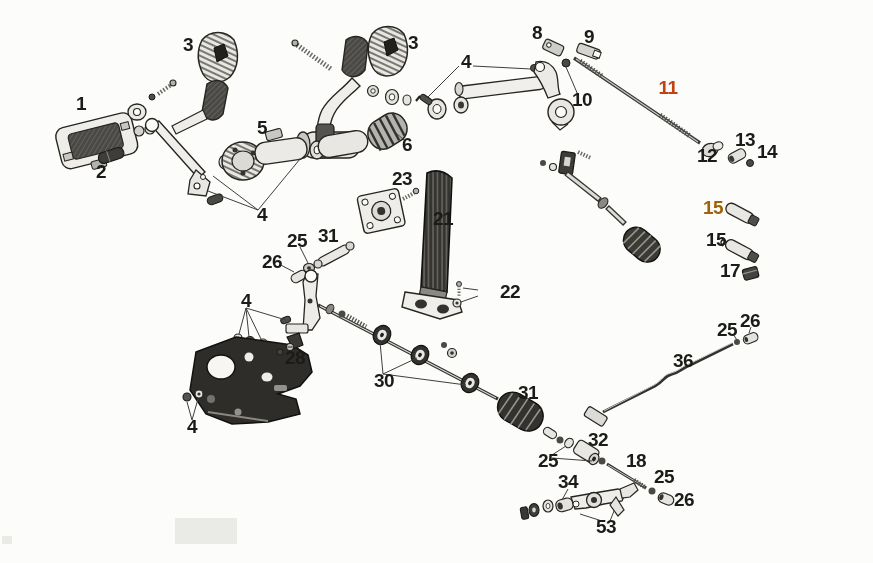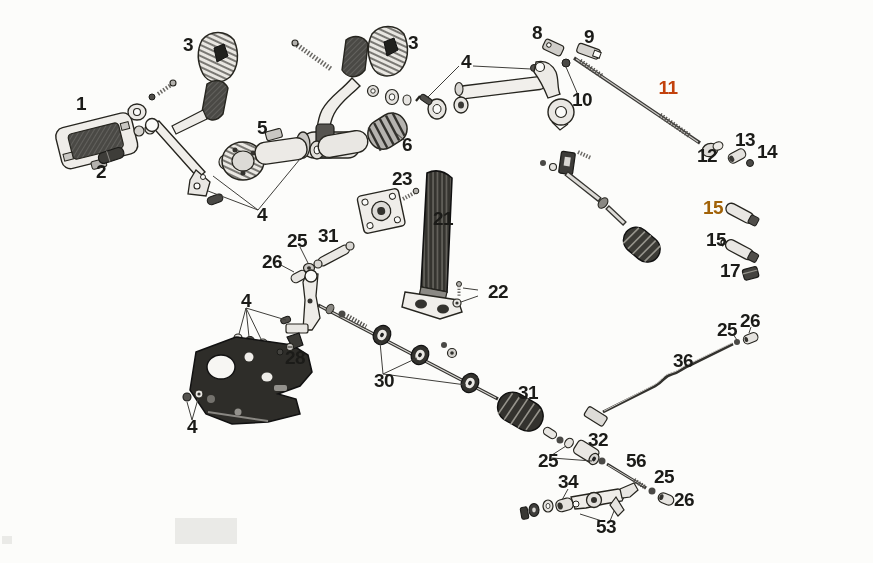--- a/index.html
+++ b/index.html
@@ -433,33 +433,33 @@
       <span class="part-label" style="left: 589px; top: 37px; color: rgb(27, 27, 24);">9</span>
       <span class="part-label" style="left: 582px; top: 100px; color: rgb(27, 27, 24);">10</span>
       <span class="part-label" style="left: 652px; top: 88px; color: #c2410c; margin-left: 16px;">11</span>
       <span class="part-label" style="left: 707px; top: 156px; color: rgb(27, 27, 24);">12</span>
       <span class="part-label" style="left: 745px; top: 140px; color: rgb(27, 27, 24);">13</span>
       <span class="part-label" style="left: 767px; top: 152px; color: rgb(27, 27, 24);">14</span>
       <span class="part-label" style="left: 713px; top: 208px; color: #a16207;">15</span>
       <span class="part-label" style="left: 716px; top: 240px; color: rgb(27, 27, 24);">15</span>
       <span class="part-label" style="left: 730px; top: 271px; color: rgb(27, 27, 24); text-align: center;">17</span>
       <span class="part-label" style="left: 443px; top: 219px; color: rgb(27, 27, 24);">21</span>
-      <span class="part-label" style="left: 498px; top: 292px; color: rgb(27, 27, 24);">22</span>
+      <span class="part-label" style="left: 510px; top: 292px; color: rgb(27, 27, 24);">22</span>
       <span class="part-label" style="left: 402px; top: 179px; color: rgb(27, 27, 24); text-align: center;">23</span>
       <span class="part-label" style="left: 328px; top: 236px; color: rgb(27, 27, 24);">31</span>
       <span class="part-label" style="left: 297px; top: 241px; color: rgb(27, 27, 24);">25</span>
       <span class="part-label" style="left: 272px; top: 262px; color: rgb(27, 27, 24);">26</span>
       <span class="part-label" style="left: 727px; top: 330px; color: rgb(27, 27, 24);">25</span>
       <span class="part-label" style="left: 750px; top: 321px; color: rgb(27, 27, 24);">26</span>
       <span class="part-label" style="left: 295px; top: 358px; color: rgb(27, 27, 24);">28</span>
       <span class="part-label" style="left: 384px; top: 381px; color: rgb(27, 27, 24);">30</span>
       <span class="part-label" style="left: 528px; top: 393px; color: rgb(27, 27, 24);">31</span>
       <span class="part-label" style="left: 598px; top: 440px; color: rgb(27, 27, 24);">32</span>
       <span class="part-label" style="left: 548px; top: 461px; color: rgb(27, 27, 24);">25</span>
-      <span class="part-label" style="left: 636px; top: 461px; color: rgb(27, 27, 24);">56</span>
+      <span class="part-label" style="left: 636px; top: 461px; color: rgb(27, 27, 24);">18</span>
       <span class="part-label" style="left: 568px; top: 482px; color: rgb(27, 27, 24);">34</span>
       <span class="part-label" style="left: 664px; top: 477px; color: rgb(27, 27, 24);">25</span>
       <span class="part-label" style="left: 684px; top: 500px; color: rgb(27, 27, 24);">26</span>
       <span class="part-label" style="left: 606px; top: 527px; color: rgb(27, 27, 24);">53</span>
       <span class="part-label" style="left: 683px; top: 361px; color: rgb(27, 27, 24);">36</span>
     </div>
 
 </div>
 
 </body></html>

